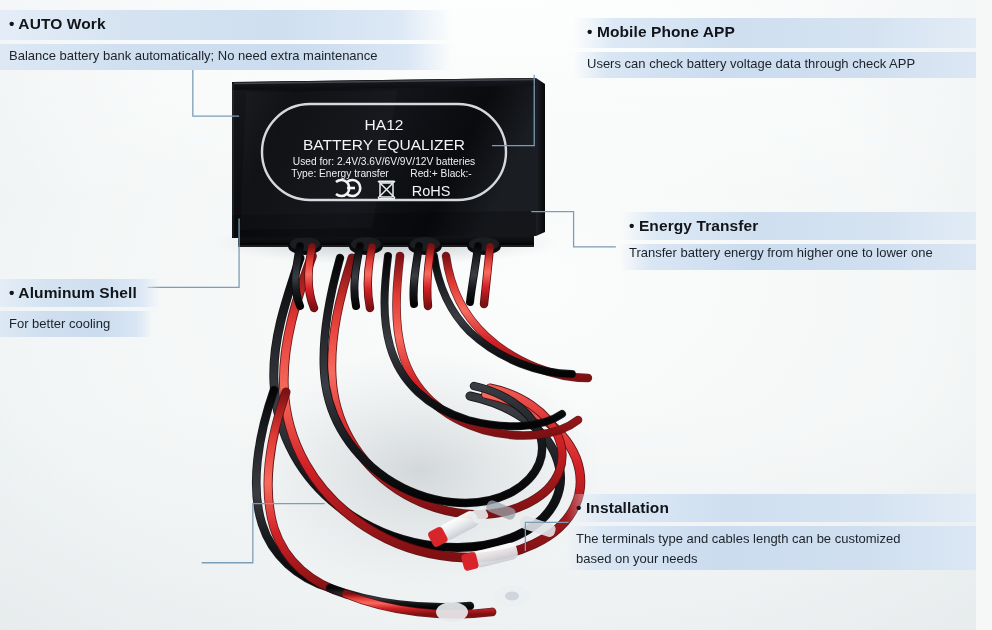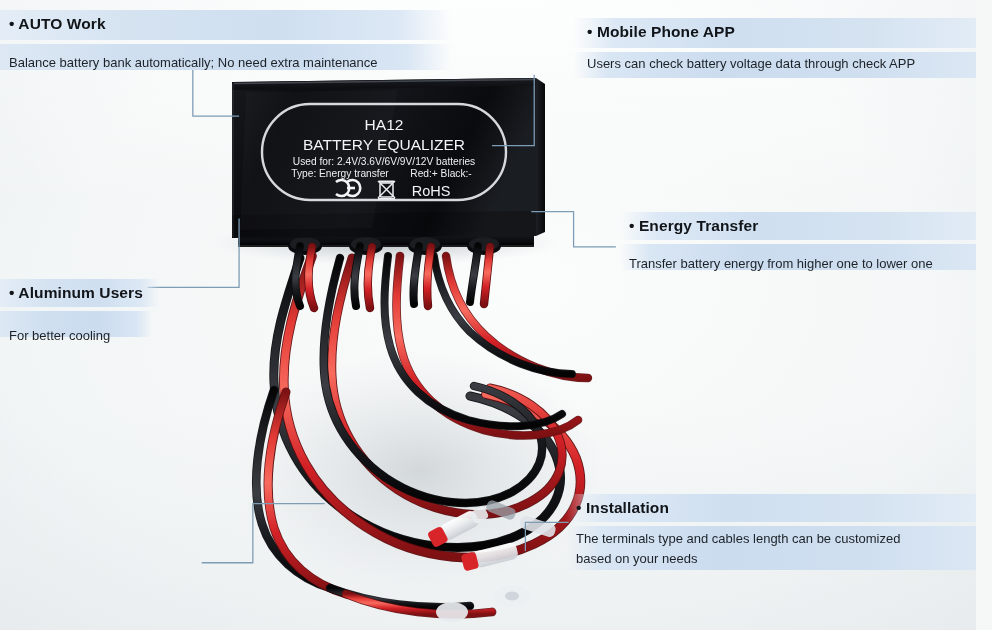--- a/index.html
+++ b/index.html
@@ -306,48 +306,48 @@
 
       <path d="M330,512 L257,512 L257,572 L205,572"></path>
     </g>
   </svg>
 
   <div class="callout" style="left:0px; top:10px; width:452px;">
     <div class="plate t" style="left:0; top:0; width:452px; height:30px;"></div>
     <div class="plate b" style="left:0; top:34px; width:452px; height:26px;"></div>
     <div class="txtlayer">
       <div class="title">• AUTO Work</div>
-      <div class="body" style="margin-top:12px;">Balance battery bank automatically; No need extra maintenance</div>
+      <div class="body" style="margin-top:5px;">Balance battery bank automatically; No need extra maintenance</div>
     </div>
   </div>
 
   <div class="callout" style="left:573px; top:18px; width:419px;">
     <div class="plate t-rev" style="left:0; top:0; width:419px; height:30px;"></div>
     <div class="plate b-rev" style="left:0; top:34px; width:419px; height:26px;"></div>
     <div class="txtlayer">
       <div class="title" style="padding-left:14px;">• Mobile Phone APP</div>
       <div class="body" style="margin-top:5px; padding-left:14px;">Users can check battery voltage data through check APP</div>
     </div>
   </div>
 
   <div class="callout" style="left:620px; top:212px; width:372px;">
     <div class="plate t-rev" style="left:0; top:0; width:372px; height:28px;"></div>
     <div class="plate b-rev" style="left:0; top:32px; width:372px; height:26px;"></div>
     <div class="txtlayer">
       <div class="title" style="padding-left:9px;">• Energy Transfer</div>
-      <div class="body" style="margin-top:11px; padding-left:9px;">Transfer battery energy from higher one  to lower one</div>
+      <div class="body" style="margin-top:0; padding-left:9px;">Transfer battery energy from higher one  to lower one</div>
     </div>
   </div>
 
   <div class="callout" style="left:0px; top:279px; width:160px;">
     <div class="plate t" style="left:0; top:0; width:160px; height:28px;"></div>
     <div class="plate b" style="left:0; top:32px; width:152px; height:26px;"></div>
     <div class="txtlayer">
-      <div class="title">• Aluminum Users</div>
-      <div class="body" style="margin-top:16px;">For better cooling</div>
+      <div class="title">• Aluminum Shell</div>
+      <div class="body" style="margin-top:4px;">For better cooling</div>
     </div>
   </div>
 
   <div class="callout" style="left:566px; top:494px; width:426px;">
     <div class="plate t-rev" style="left:0; top:0; width:426px; height:28px;"></div>
     <div class="plate b-rev" style="left:0; top:32px; width:426px; height:44px;"></div>
     <div class="txtlayer">
       <div class="title" style="padding-left:10px;">• Installation</div>
       <div class="body" style="margin-top:4px; padding-left:10px;">
         <div>The terminals type and cables length can be customized</div>

